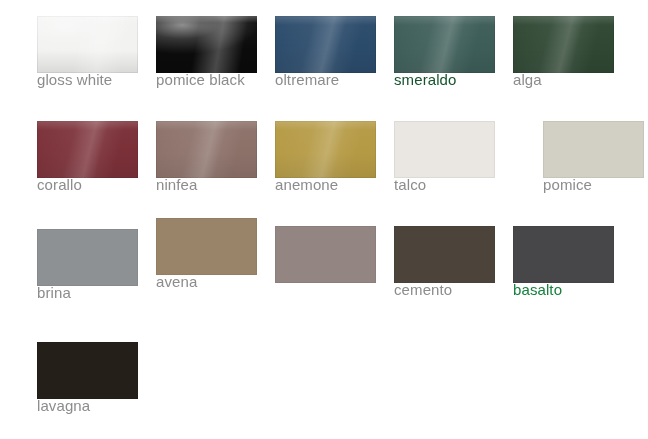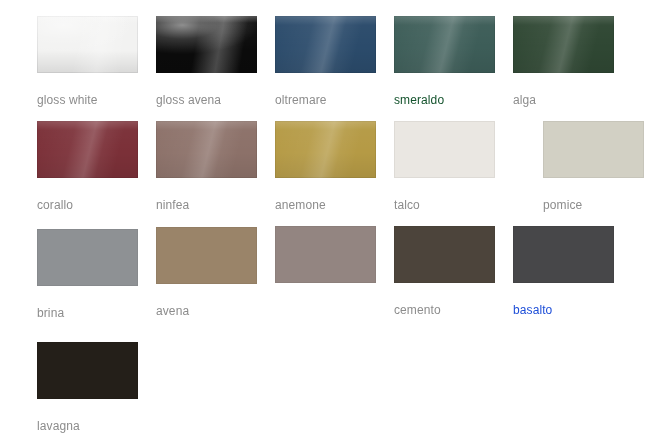--- a/index.html
+++ b/index.html
@@ -71,43 +71,42 @@
       linear-gradient(to bottom,
         rgba(255,255,255,0.30) 0%,
         rgba(255,255,255,0.04) 12%,
         rgba(0,0,0,0.00) 60%,
         rgba(0,0,0,0.10) 100%);
   }
   .swatch-chip.paper {
     box-shadow: inset 0 0 0 1px rgba(0,0,0,0.05);
   }
   .swatch-label {
-    margin-top: 20px;
-    font-size: 12px;
+    font-size: 15px;
     line-height: 14px;
     color: #8c8c8c;
     letter-spacing: 0.1px;
     white-space: nowrap;
   }
 </style>
 </head>
 <body>
 
 <div id="palette-grid" style="background: rgb(255, 255, 255);">
     <div class="swatch-cell" style="left: 37px; top: 16px;">
       <div class="swatch-chip gloss highgloss" style="background: rgb(242, 242, 241);">
         <div class="sheen"></div>
       </div>
       <div class="swatch-label" style="color: rgb(140, 140, 140);">gloss white</div>
     </div>
     <div class="swatch-cell" style="left: 156px; top: 16px;">
       <div class="swatch-chip gloss highgloss" style="background: rgb(11, 11, 11);">
         <div class="sheen"></div>
       </div>
-      <div class="swatch-label" style="color: rgb(140, 140, 140);">gloss avena</div>
+      <div class="swatch-label" style="color: rgb(140, 140, 140);">pomice black</div>
     </div>
     <div class="swatch-cell" style="left: 275px; top: 16px;">
       <div class="swatch-chip gloss" style="background: rgb(43, 75, 107);">
         <div class="sheen"></div>
       </div>
       <div class="swatch-label" style="color: rgb(140, 140, 140);">oltremare</div>
     </div>
     <div class="swatch-cell" style="left: 394px; top: 16px;">
       <div class="swatch-chip gloss" style="background: rgb(61, 93, 88);">
         <div class="sheen"></div>
@@ -143,32 +142,32 @@
       <div class="swatch-label" style="color: rgb(140, 140, 140);">talco</div>
     </div>
     <div class="swatch-cell" style="left: 543px; top: 121px;">
       <div class="swatch-chip paper" style="background: rgb(210, 208, 196);"></div>
       <div class="swatch-label" style="color: rgb(140, 140, 140);">pomice</div>
     </div>
     <div class="swatch-cell" style="left: 37px; top: 229px;">
       <div class="swatch-chip matte" style="background: rgb(142, 145, 148);"></div>
       <div class="swatch-label" style="color: rgb(140, 140, 140);">brina</div>
     </div>
-    <div class="swatch-cell" style="left: 156px; top: 227px;">
+    <div class="swatch-cell" style="left: 156px; top: 218px;">
       <div class="swatch-chip matte" style="background: rgb(154, 132, 105);"></div>
       <div class="swatch-label" style="color: rgb(140, 140, 140);">avena</div>
     </div>
     <div class="swatch-cell" style="left: 275px; top: 226px;">
       <div class="swatch-chip matte" style="background: rgb(147, 133, 129);"></div>
     </div>
     <div class="swatch-cell" style="left: 394px; top: 226px;">
       <div class="swatch-chip matte" style="background: rgb(76, 68, 59);"></div>
       <div class="swatch-label" style="color: rgb(140, 140, 140);">cemento</div>
     </div>
     <div class="swatch-cell" style="left: 513px; top: 226px;">
       <div class="swatch-chip matte" style="background: rgb(71, 71, 73);"></div>
-      <div class="swatch-label" style="color: #1d4ed8;">basalto</div>
+      <div class="swatch-label" style="color: #15803d;">basalto</div>
     </div>
     <div class="swatch-cell" style="left: 37px; top: 342px;">
       <div class="swatch-chip matte" style="background: rgb(36, 31, 25);"></div>
       <div class="swatch-label" style="color: rgb(140, 140, 140);">lavagna</div>
     </div>
   </div>
 
 </body></html>

